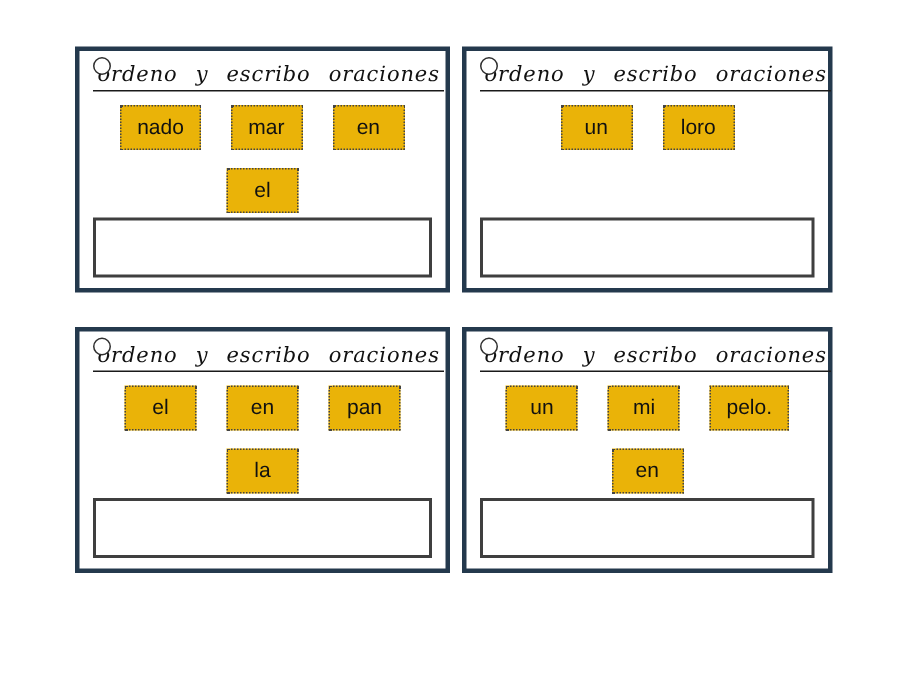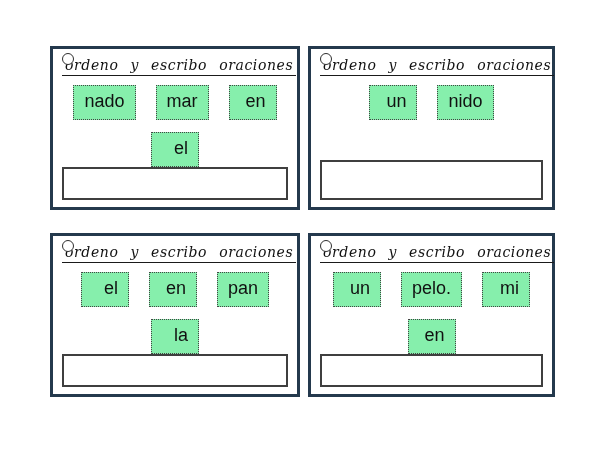--- a/index.html
+++ b/index.html
@@ -7,21 +7,21 @@
     position: relative;
     width: 600px;
     height: 464px;
     background: var(--background, #ffffff);
     overflow: hidden;
     font-family: "Liberation Sans", sans-serif;
   }
   .grid {
     position: absolute;
     left: 50px;
-    top: 46px;
+    top: 31px;
     display: grid;
     grid-template-columns: 250px 247px;
     column-gap: 8px;
     row-gap: 23px;
   }
   .card {
     position: relative;
     box-sizing: border-box;
     height: 164px;
     border: 3px solid var(--card-border, #24394d);
@@ -57,25 +57,25 @@
   .word-row {
     display: flex;
     justify-content: center;
     gap: 20px;
   }
   .row-1 { margin-top: 9px; }
   .row-2 { margin-top: 12px; }
   .word-box {
     box-sizing: border-box;
     border: 1.6px dotted var(--word-box-border, #444444);
-    background: #86efac;
+    background: #eab308;
     min-width: 48px;
     padding: 5px 10px 6px;
-    text-align: right;
-    font-size: 18px;
+    text-align: center;
+    font-size: 14px;
     color: var(--word-color, #111111);
     line-height: 1.2;
   }
   .answer-box {
     box-sizing: border-box;
     margin-top: auto;
     margin-bottom: 7px;
     width: 100%;
     height: 40px;
     border: 2px solid var(--answer-box-border, #3f3f3f);
@@ -100,21 +100,21 @@
         <span class="word-box">el</span>
       </div>
       <div class="answer-box"></div>
     </div>
 
     <div class="card">
       <span class="punch"></span>
       <div class="card-title">ordeno y escribo oraciones</div>
       <div class="word-row row-1">
         <span class="word-box">un</span>
-        <span class="word-box">nido</span>
+        <span class="word-box">loro</span>
       </div>
       <div class="answer-box"></div>
     </div>
 
     <div class="card">
       <span class="punch"></span>
       <div class="card-title">ordeno y escribo oraciones</div>
       <div class="word-row row-1">
         <span class="word-box">el</span>
         <span class="word-box">en</span>
@@ -124,22 +124,22 @@
         <span class="word-box">la</span>
       </div>
       <div class="answer-box"></div>
     </div>
 
     <div class="card">
       <span class="punch"></span>
       <div class="card-title">ordeno y escribo oraciones</div>
       <div class="word-row row-1">
         <span class="word-box">un</span>
+        <span class="word-box">mi</span>
         <span class="word-box">pelo.</span>
-        <span class="word-box">mi</span>
       </div>
       <div class="word-row row-2">
         <span class="word-box">en</span>
       </div>
       <div class="answer-box"></div>
     </div>
 
   </div>
 </div>
 

